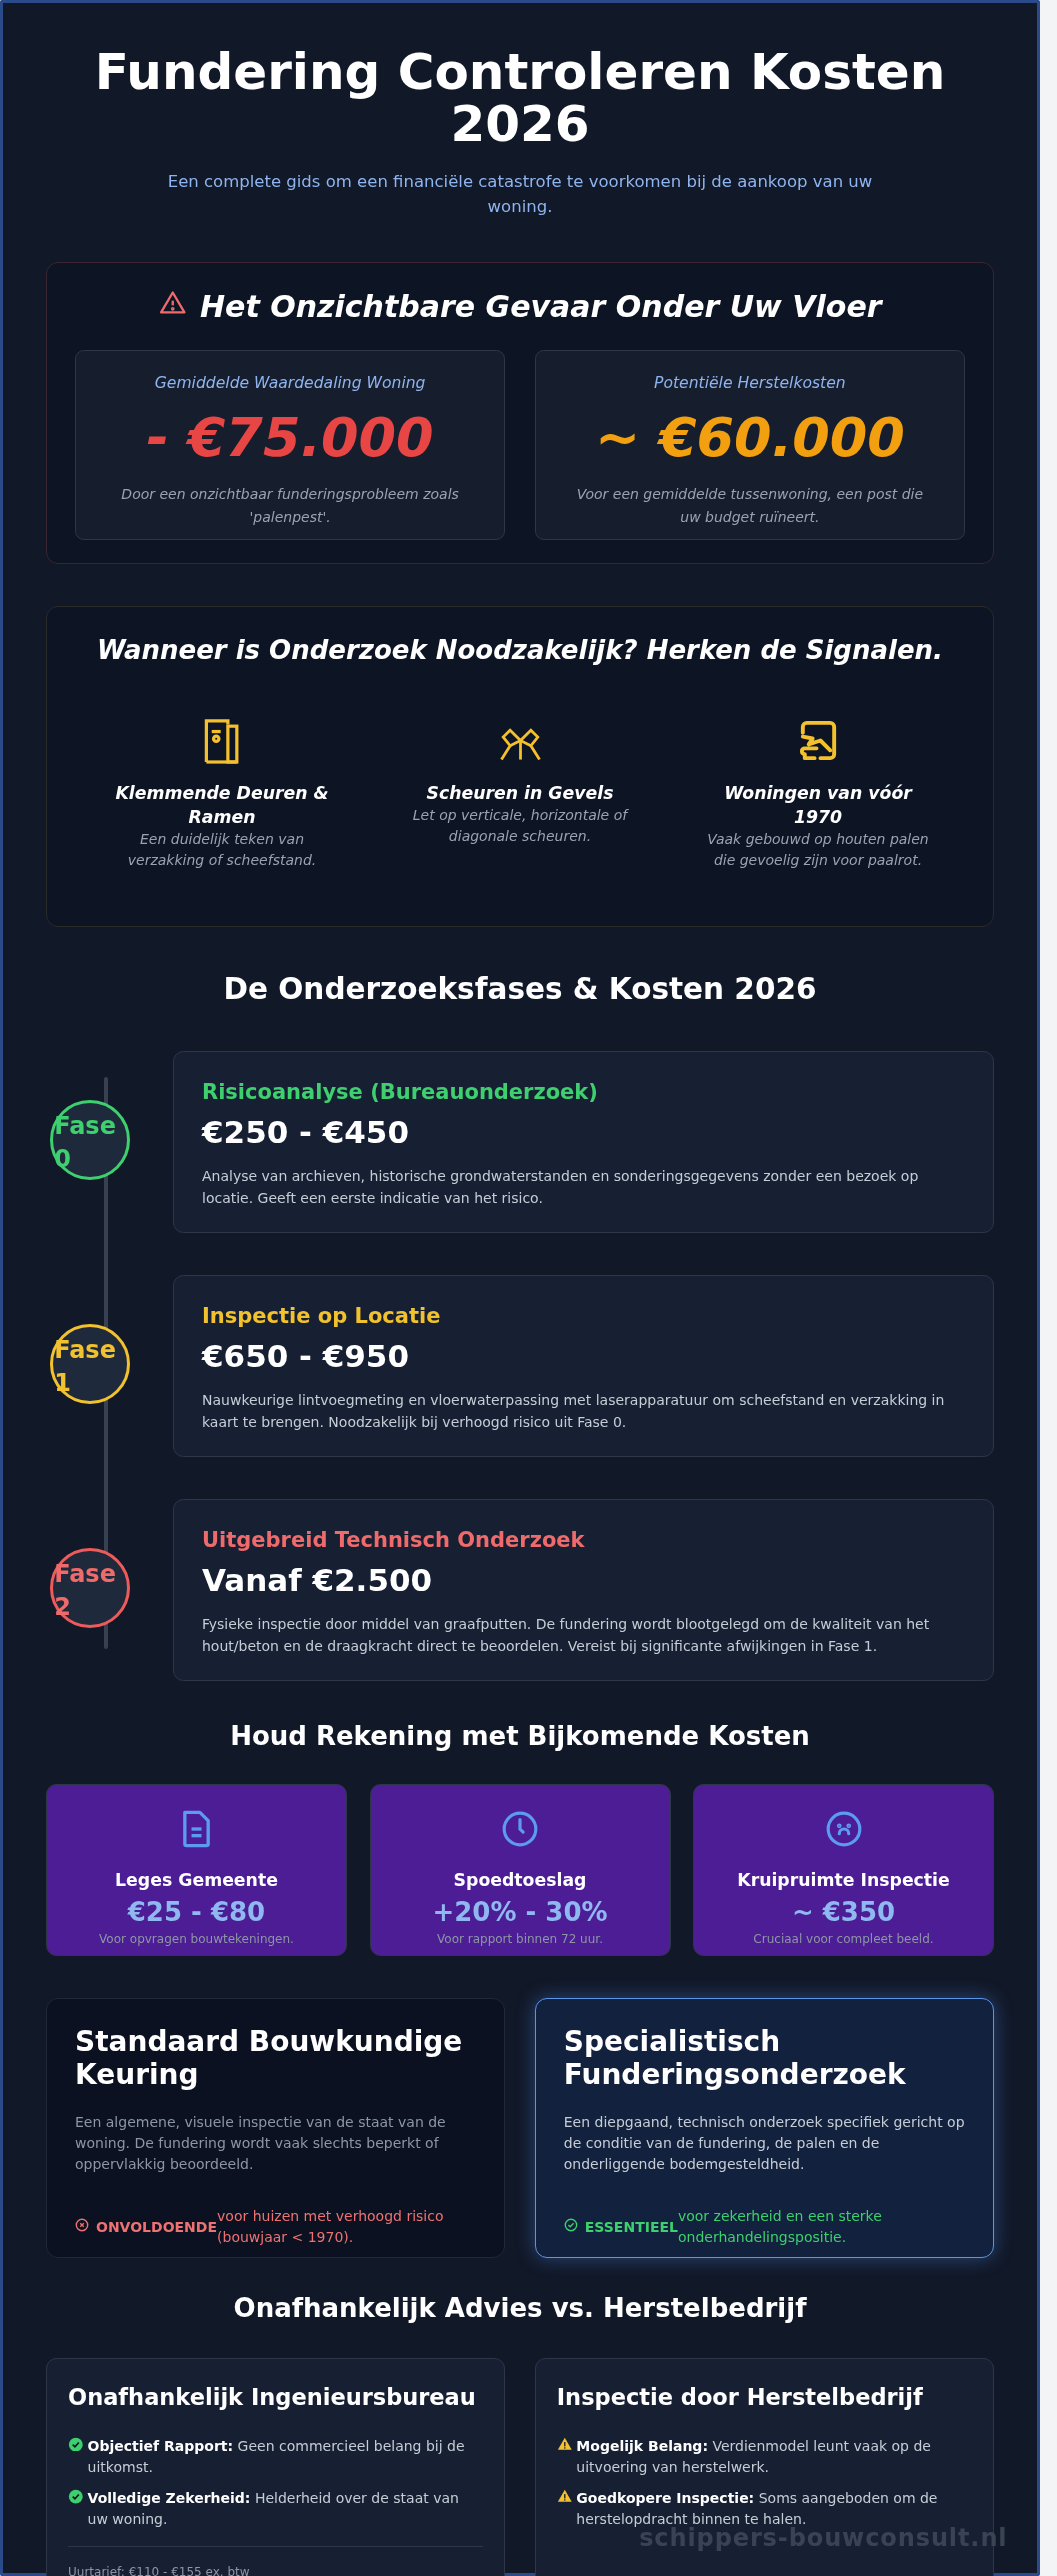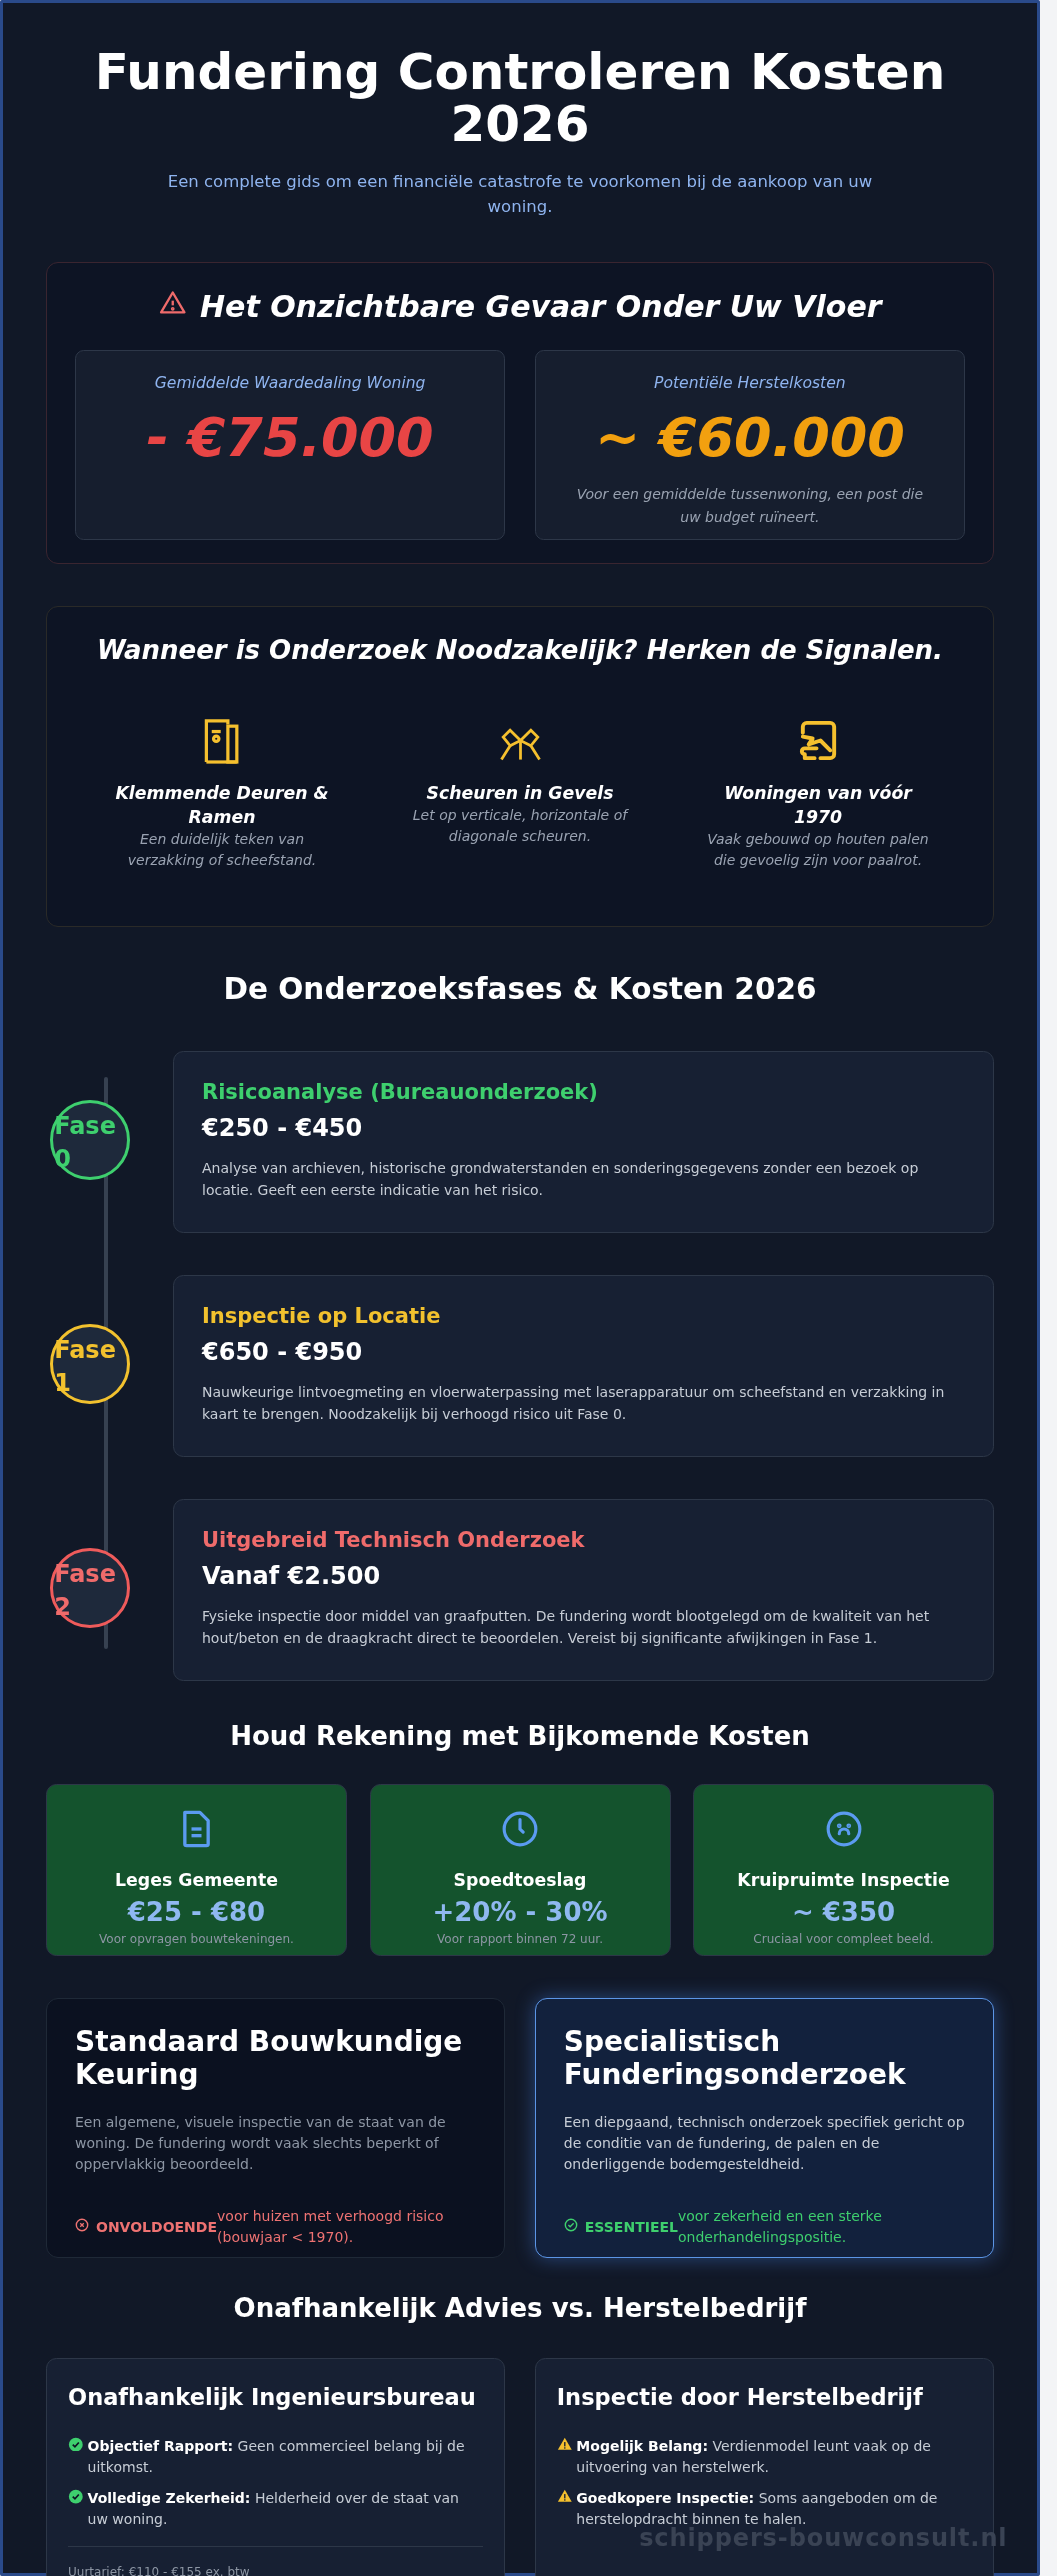--- a/index.html
+++ b/index.html
@@ -31,24 +31,24 @@
   .phases { position: relative; margin-top: 45px; }
   .timeline-line { position: absolute; left: 58px; top: 26px; width: 4.3px; height: 572px; background: #374151; border-radius: 2.6px; }
   .phase { position: relative; height: 182px; margin-bottom: 42px; }
   .phase .circle {
     position: absolute; left: 3.5px; width: 80px; height: 80px; border-radius: 50%;
     background: #1e293b; border: 3.5px solid; font-weight: bold; font-size: 24px; line-height: 33px;
     padding-left: 1.7px; padding-top: 7px;
   }
   .phase .pcard { position: absolute; left: 127px; right: 0; top: 0; height: 182px; background: #172033; border: 0.9px solid #2d3748; border-radius: 10.4px; padding: 28px 28px; }
   .pcard .pt { font-size: 21px; font-weight: bold; }
-  .pcard .pp { font-size: 24px; font-weight: bold; margin-top: 10.4px; }
+  .pcard .pp { font-size: 31px; font-weight: bold; margin-top: 10.4px; }
   .pcard .pd { color: #c7cdd6; font-size: 14px; line-height: 21.7px; margin-top: 15.6px; }
   .extras { display: flex; gap: 22.5px; margin-top: 33px; }
-  .extra { flex: 1; background: #14532d; border: 0.9px solid #2d3748; border-radius: 10.4px; height: 172px; text-align: center; padding-top: 24px; }
+  .extra { flex: 1; background: #4c1d95; border: 0.9px solid #2d3748; border-radius: 10.4px; height: 172px; text-align: center; padding-top: 24px; }
   .extra .h { font-size: 17.3px; font-weight: bold; margin-top: 17.3px; }
   .extra .v { font-size: 26px; font-weight: bold; color: #8fb8f0; margin-top: 7px; }
   .extra .d { font-size: 12px; color: #8d96a4; margin-top: 5.2px; }
   .compare { display: flex; gap: 29.5px; margin-top: 42px; }
   .cmp { flex: 1; height: 260px; border-radius: 12px; padding: 26px 28px; }
   .cmp.std { background: #0b1120; border: 0.9px solid #1f2937; }
   .cmp.spec { background: #12213d; border: 1.7px solid #5b95e6; box-shadow: 0 0 19px rgba(70,130,230,0.45); }
   .cmp h3 { font-size: 28px; font-weight: bold; line-height: 33px; }
   .cmp p { font-size: 14px; line-height: 21px; margin-top: 21px; }
   .cmp .verdict { display: flex; align-items: center; margin-top: 31px; font-size: 14px; line-height: 21px; }
@@ -78,20 +78,21 @@
             <line x1="12" y1="10" x2="12" y2="14"></line>
             <circle cx="12" cy="17" r="0.6" fill="#ef6b6b"></circle>
           </svg>
       </span>
       <span>Het Onzichtbare Gevaar Onder Uw Vloer</span>
     </h2>
     <div class="stat-row">
       <div class="stat">
         <div class="lbl">Gemiddelde Waardedaling Woning</div>
         <div class="val" style="color:#e84545">- €75.000</div>
+        <div class="desc">Door een onzichtbaar funderingsprobleem zoals 'palenpest'.</div>
       </div>
       <div class="stat">
         <div class="lbl">Potentiële Herstelkosten</div>
         <div class="val" style="color:#f2a00f">~ €60.000</div>
         <div class="desc">Voor een gemiddelde tussenwoning, een post die uw budget ruïneert.</div>
       </div>
     </div>
   </section>
 
   <section class="card signals">

